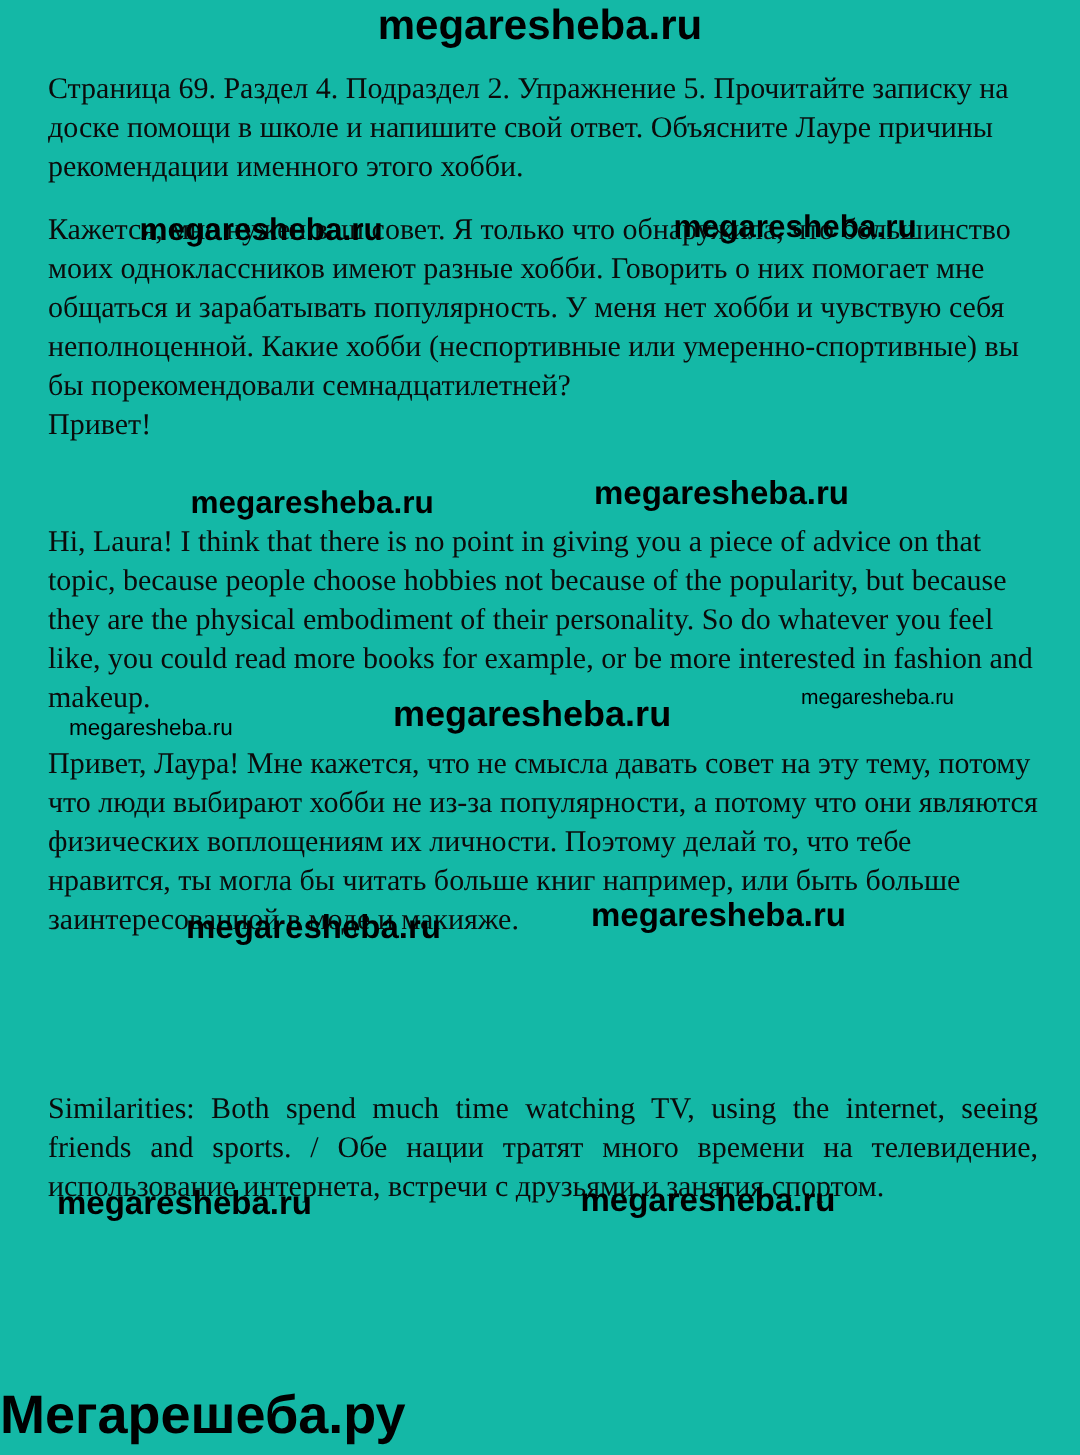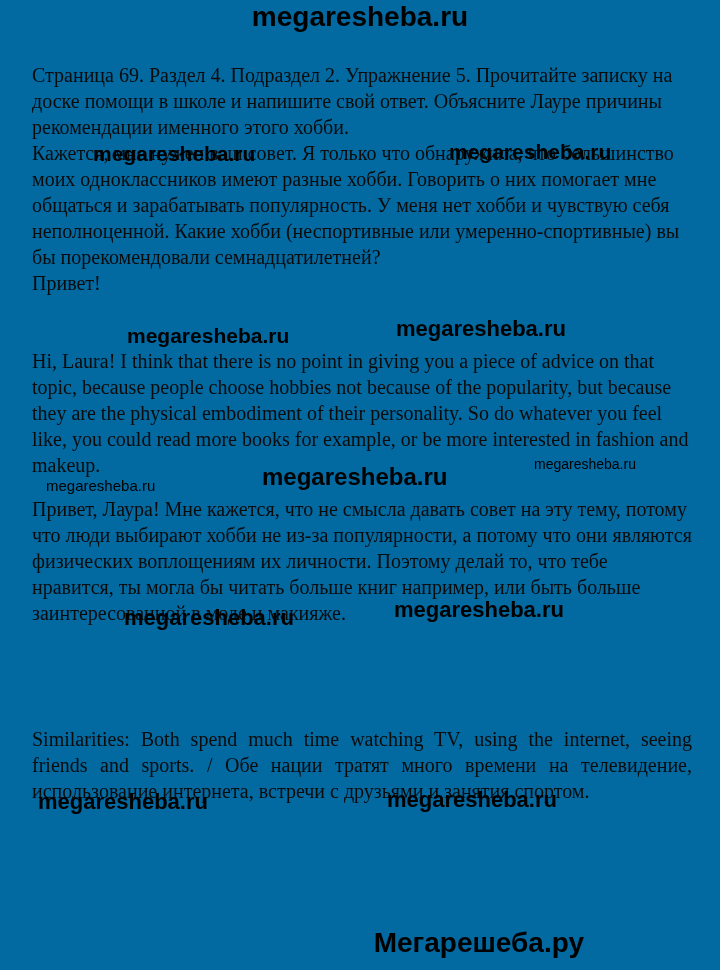--- a/index.html
+++ b/index.html
@@ -1,39 +1,39 @@
 <!DOCTYPE html>
 <html><head>
 <meta charset="utf-8">
 <style>
   html, body { margin: 0; padding: 0; background: #ffffff; }
   .page {
     position: relative;
     width: 720px;
     height: 970px;
-    background: #0369a1;
+    background: #14b8a6;
     font-family: "Liberation Serif", "DejaVu Serif", serif;
     font-size: 20px;
     line-height: 26px;
     color: #0b0b0b;
     overflow: hidden;
   }
   .hdr {
     position: absolute; top: 1px; left: 0; width: 720px;
     text-align: center; font-weight: 700; font-size: 28px; line-height: 32px;
     font-family: "Liberation Sans", "DejaVu Sans", sans-serif; color: #000;
   }
   .ftr {
     position: absolute; top: 927px; left: 0; width: 584px;
-    text-align: right; font-weight: 700; font-size: 28px; line-height: 32px;
+    text-align: left; font-weight: 700; font-size: 36px; line-height: 32px;
     font-family: "Liberation Sans", "DejaVu Sans", sans-serif; color: #000;
   }
   .para { position: absolute; left: 32px; width: 660px; }
   .just { text-align: justify; }
-  .p-ex5    { top: 62px;  }
+  .p-ex5    { top: 46px;  }
   .p-letter { top: 140px; }
   .p-en     { top: 348px; }
   .p-ru     { top: 496px; }
   .p-ex6    { top: 634px; }
   .p-sim    { top: 726px; }
   .p-diff   { top: 812px; }
   .wm {
     position: absolute;
     font-family: "Liberation Sans", "DejaVu Sans", sans-serif;
     font-weight: 700; color: #000; white-space: nowrap; line-height: 1.1;

